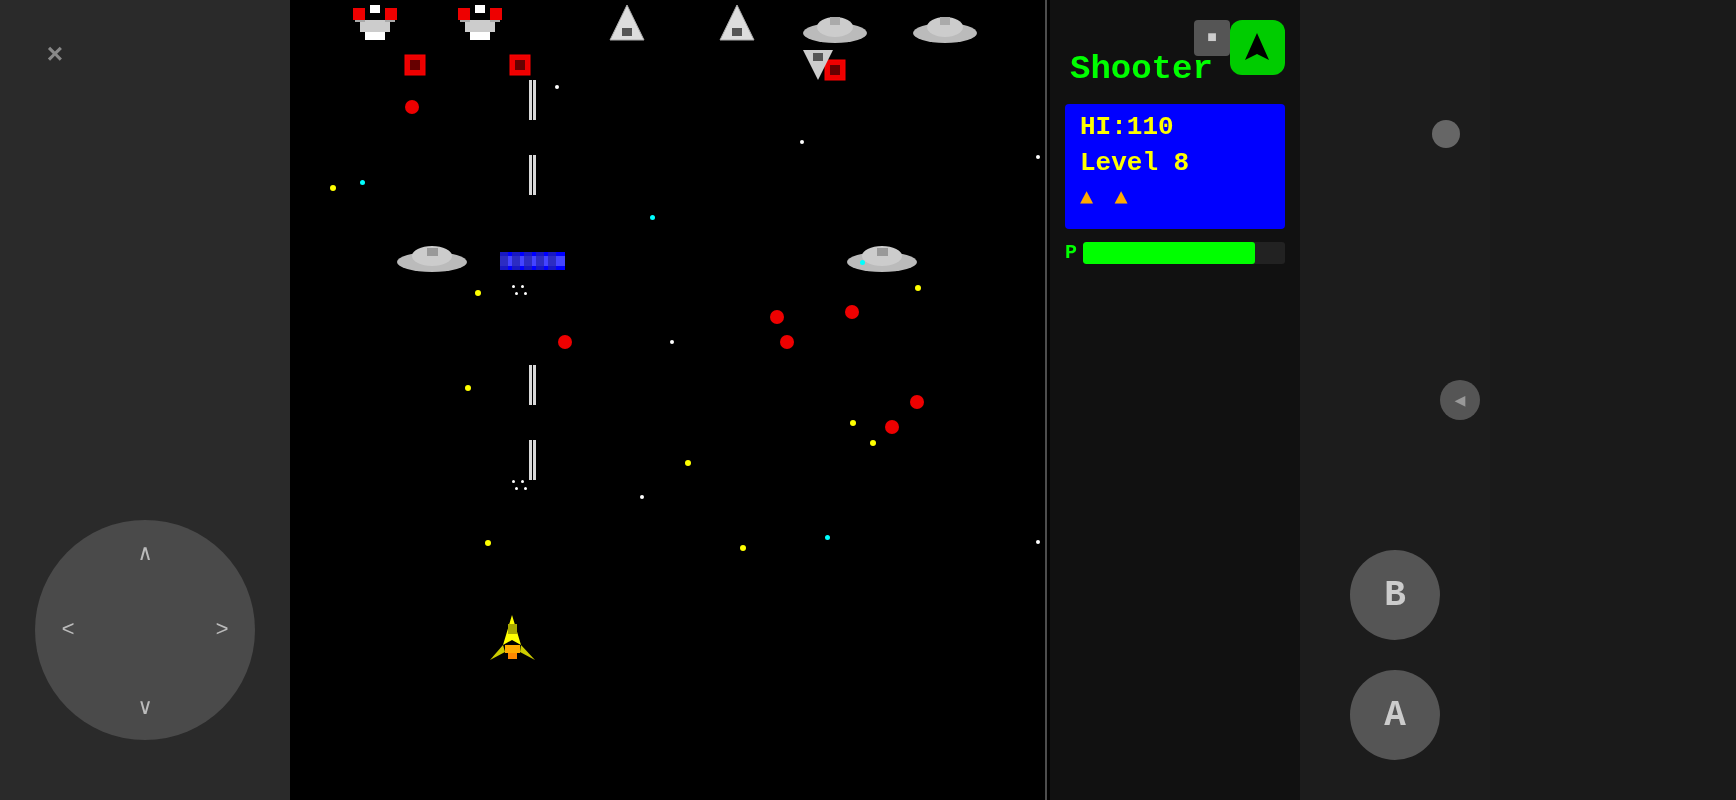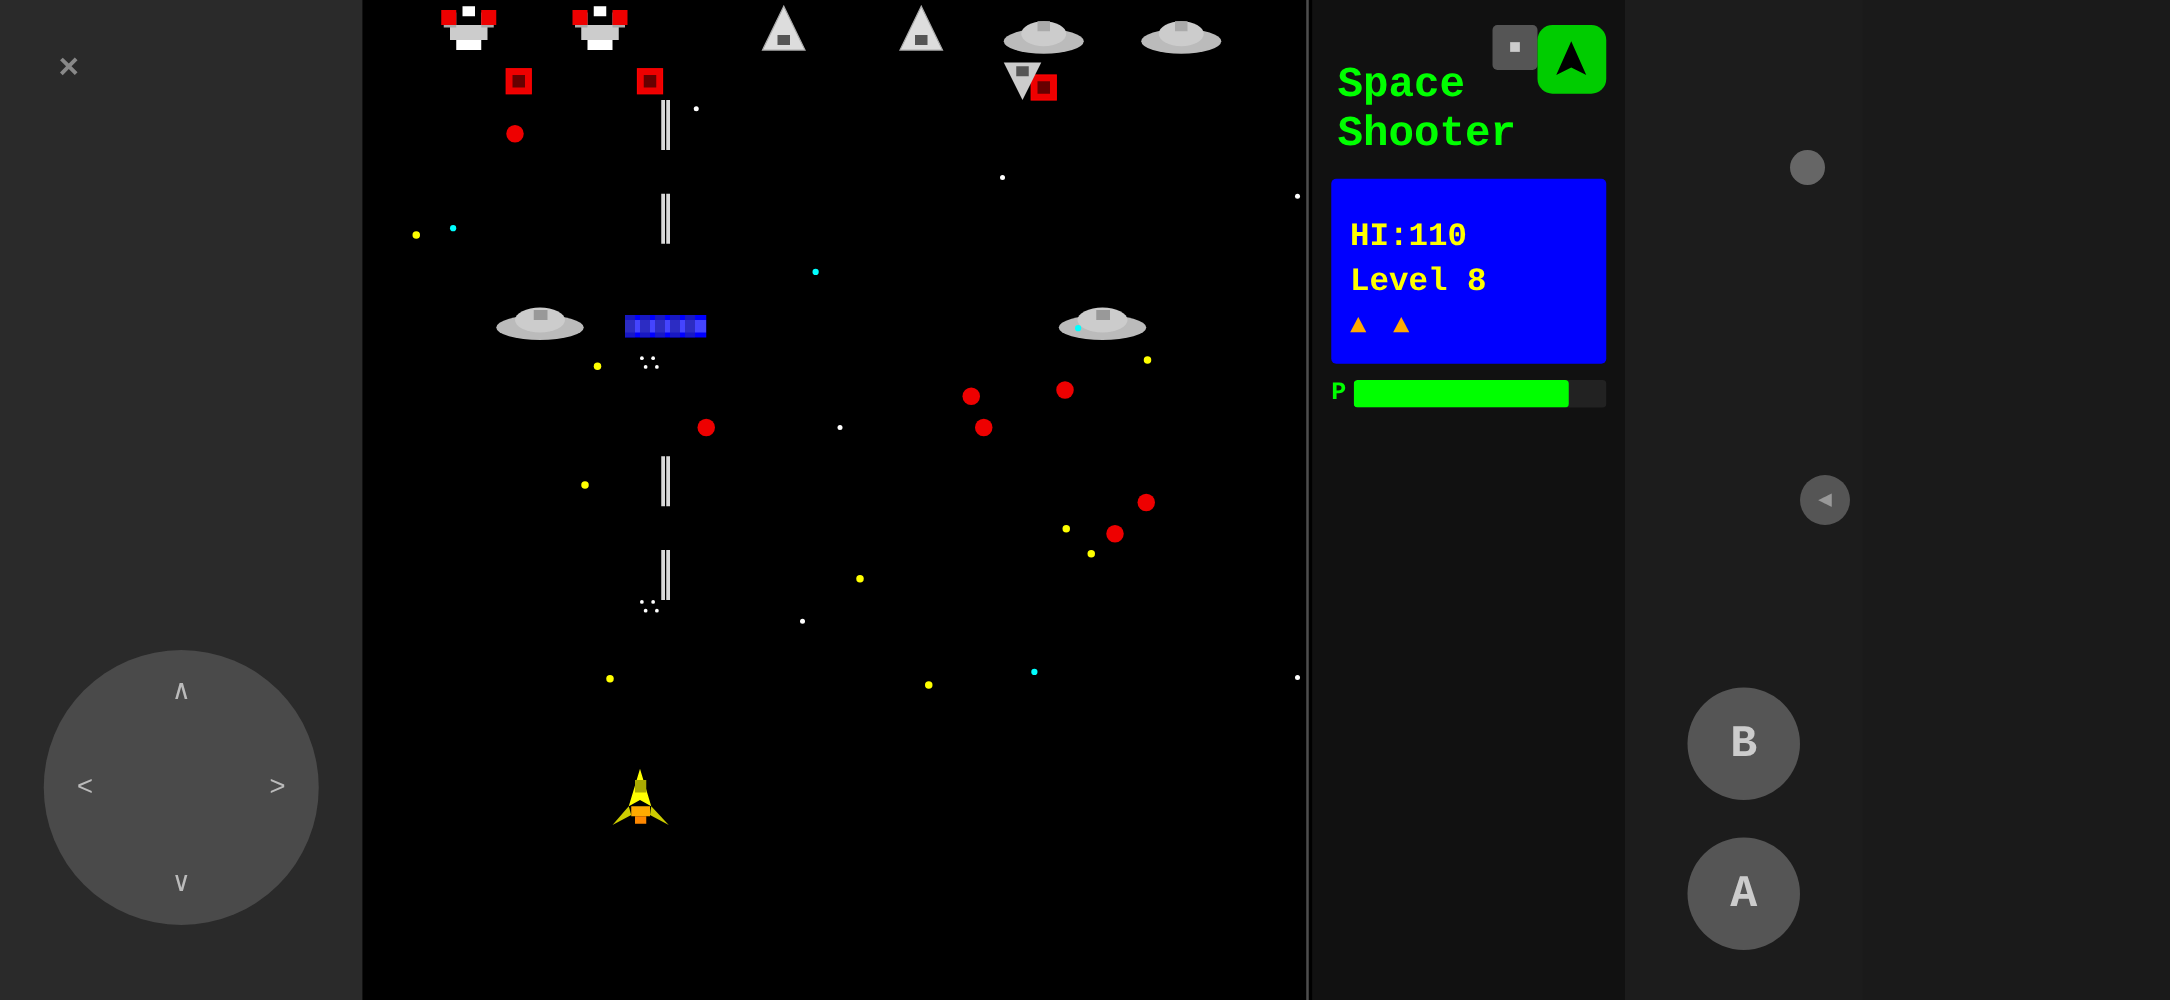--- a/index.html
+++ b/index.html
@@ -163,21 +163,21 @@
       text-align: left;
       padding: 20px 0 10px 20px;
       width: 100%;
       margin-top: 20px;
     }
 
     #score-box {
       background: #00f;
       width: 220px;
       border-radius: 4px;
-      padding: 31px 15px 18px 15px;
+      padding: 8px 15px 18px 15px;
       margin-top: 5px;
     }
 
     .score-line {
       color: #ff0;
       font-family: 'Courier New', monospace;
       font-size: 26px;
       font-weight: bold;
       margin-bottom: 6px;
     }
@@ -528,21 +528,20 @@
   </div>
 
   <div id="game-icon">
     <svg width="35" height="35" viewBox="0 0 35 35">
       <polygon points="17,3 5,30 17,24 29,30" fill="#000"></polygon>
       <circle cx="17" cy="14" r="3" fill="#000"></circle>
     </svg>
   </div>
 
   <div id="game-title">
-    <div>Space</div>
     <div>Shooter</div>
   </div>
 
   <div id="score-box">
     <div class="score-line">HI:110</div>
     <div class="level-line">Level 8</div>
     <div class="lives-line">▲ ▲</div>
   </div>
 
   <div id="power-bar-container">

